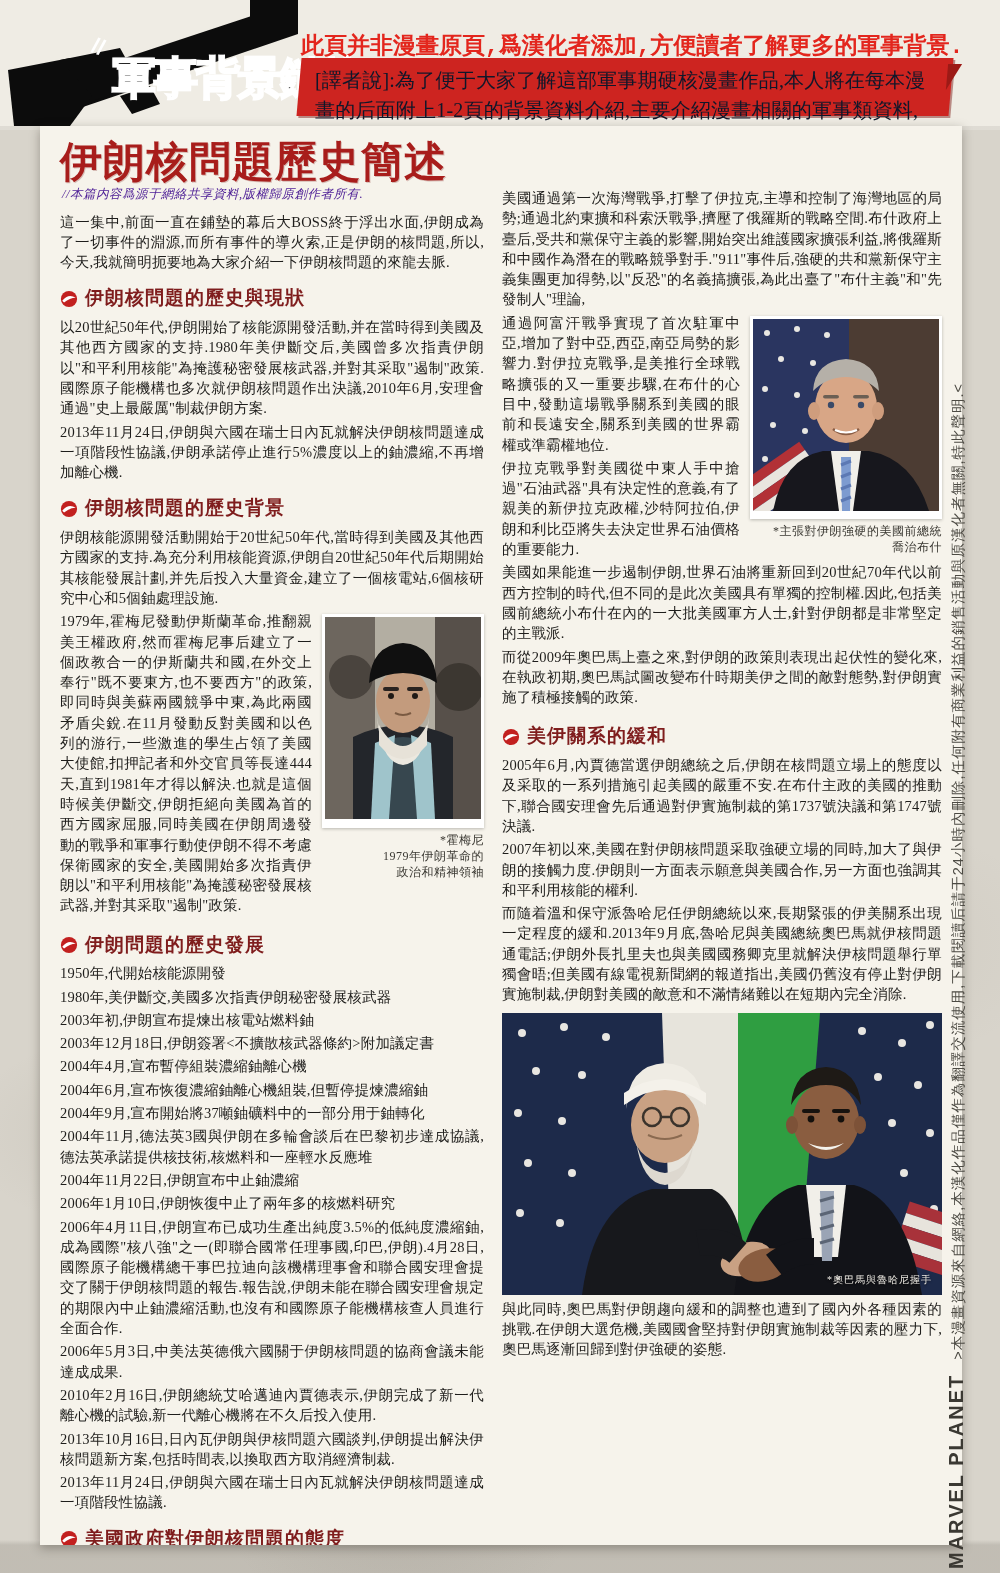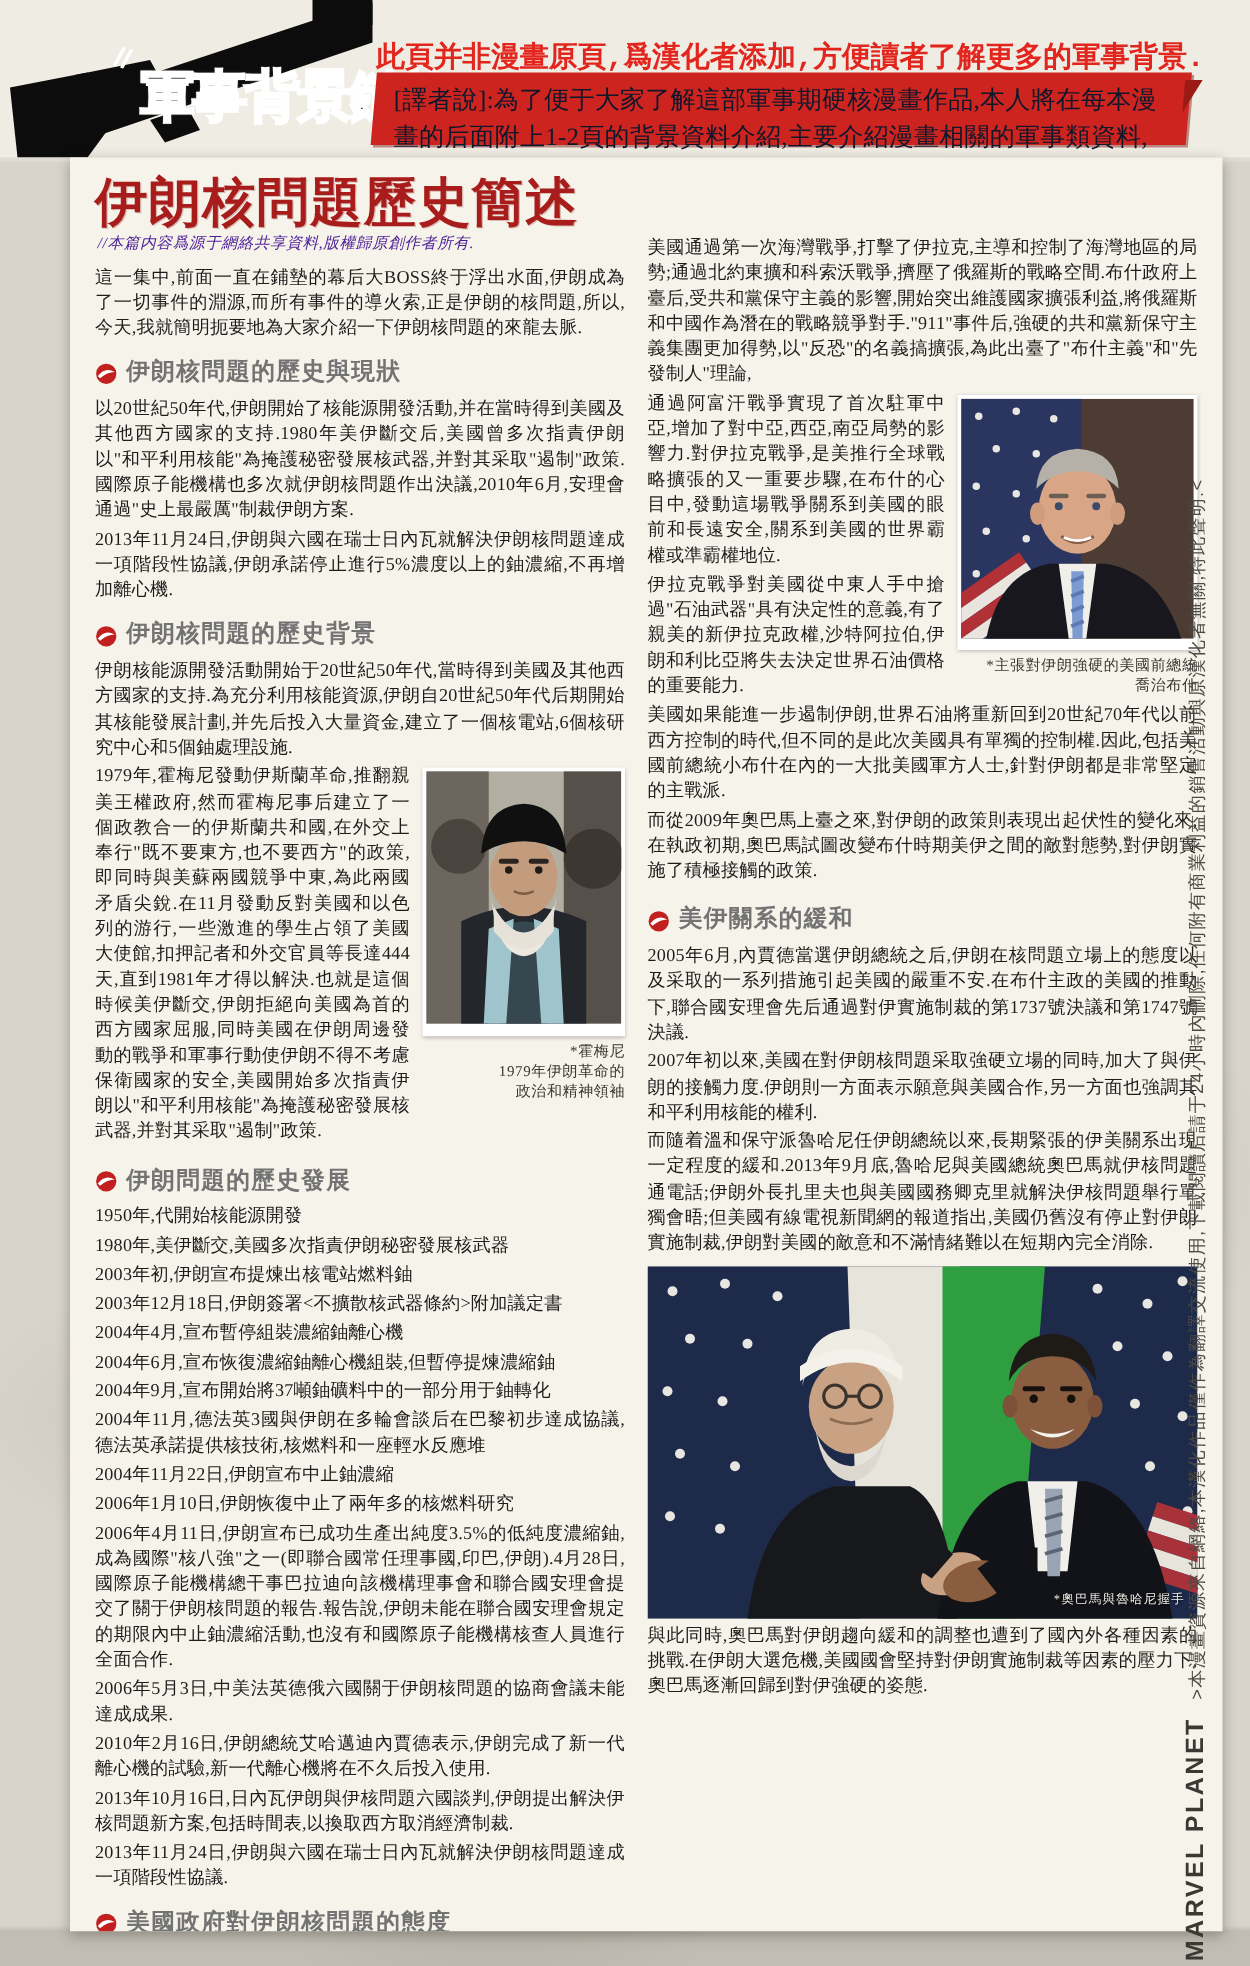--- a/index.html
+++ b/index.html
@@ -39,36 +39,36 @@
   }
   .tr-box{position:absolute;left:299px;top:58px;width:652px;height:58px;}
   .tr-box .tr-bg{position:absolute;inset:0;background:#cd2420;transform:skewX(-5deg);
     box-shadow:2px 2px 0 rgba(120,20,15,.45);}
   .tr-box .tr-fold{position:absolute;right:-10px;top:6px;width:0;height:0;
     border-top:26px solid #9c1a16;border-right:14px solid transparent;transform:skewX(-5deg);}
   .tr-box .tr-txt{position:relative;color:#0f172a;font-size:20px;line-height:1.5;
     padding:7px 14px 0 16px;letter-spacing:.2px;}
   
   .panel{position:absolute;left:40px;top:126px;width:922px;height:1419px;
-    background:#f6f3eb;box-shadow:0 3px 10px rgba(40,35,25,.35);overflow:hidden;margin-left:16px;}
+    background:#f6f3eb;box-shadow:0 3px 10px rgba(40,35,25,.35);overflow:hidden;}
   .cols{display:flex;gap:18px;padding:12px 20px 0 20px;}
   .col-left{width:424px;flex:0 0 424px;}
   .col-right{width:440px;flex:0 0 440px;padding-top:50px;}
   .article-title{
     font-family:"Liberation Sans","DejaVu Sans",sans-serif;
     font-weight:900;font-size:42px;line-height:1.05;color:#a81d1b;
     letter-spacing:1px;margin:2px 0 2px 0;white-space:nowrap;
     text-shadow:1px 1px 0 rgba(120,20,15,.25);
   }
   .source-note{font-size:12.5px;color:#4c1d95;letter-spacing:.5px;margin:0 0 8px 2px;font-style:italic;}
   .body-txt{font-size:14.5px;line-height:1.40;color:#1e1d1b;text-align:justify;letter-spacing:.2px;}
   .body-txt p{margin:0 0 3px 0;}
   .sec-head{display:flex;align-items:center;gap:7px;margin:13px 0 5px 0;}
   .sec-head .bullet{flex:0 0 18px;width:18px;height:18px;}
-  .sec-head .label{font-weight:700;font-size:19px;color:#737373;letter-spacing:1px;}
+  .sec-head .label{font-weight:700;font-size:19px;color:#7f1d1d;letter-spacing:1px;}
   .tl-line{margin:0 0 1px 0;}
   
   .fig-right{float:right;margin:3px 0 4px 10px;}
   .fig-frame{background:#fff;padding:3px;box-shadow:0 1px 3px rgba(0,0,0,.25);}
   .fig-cap{font-size:12px;color:#3a3832;text-align:right;line-height:1.35;margin-top:4px;letter-spacing:.5px;}
   .fig-full{margin:8px 0 4px 0;position:relative;}
   .cap-overlay{position:absolute;right:10px;bottom:8px;color:#f2efe8;font-size:10px;
     letter-spacing:1px;text-shadow:0 1px 2px rgba(0,0,0,.8);}
   .endmark{display:inline-block;width:17px;height:17px;vertical-align:-3px;margin-left:4px;}
   

